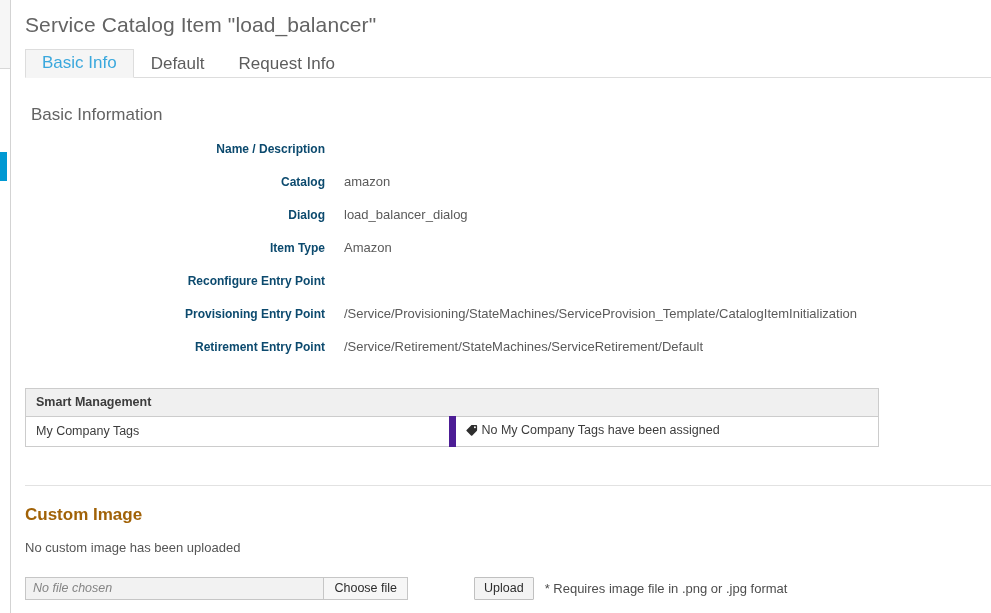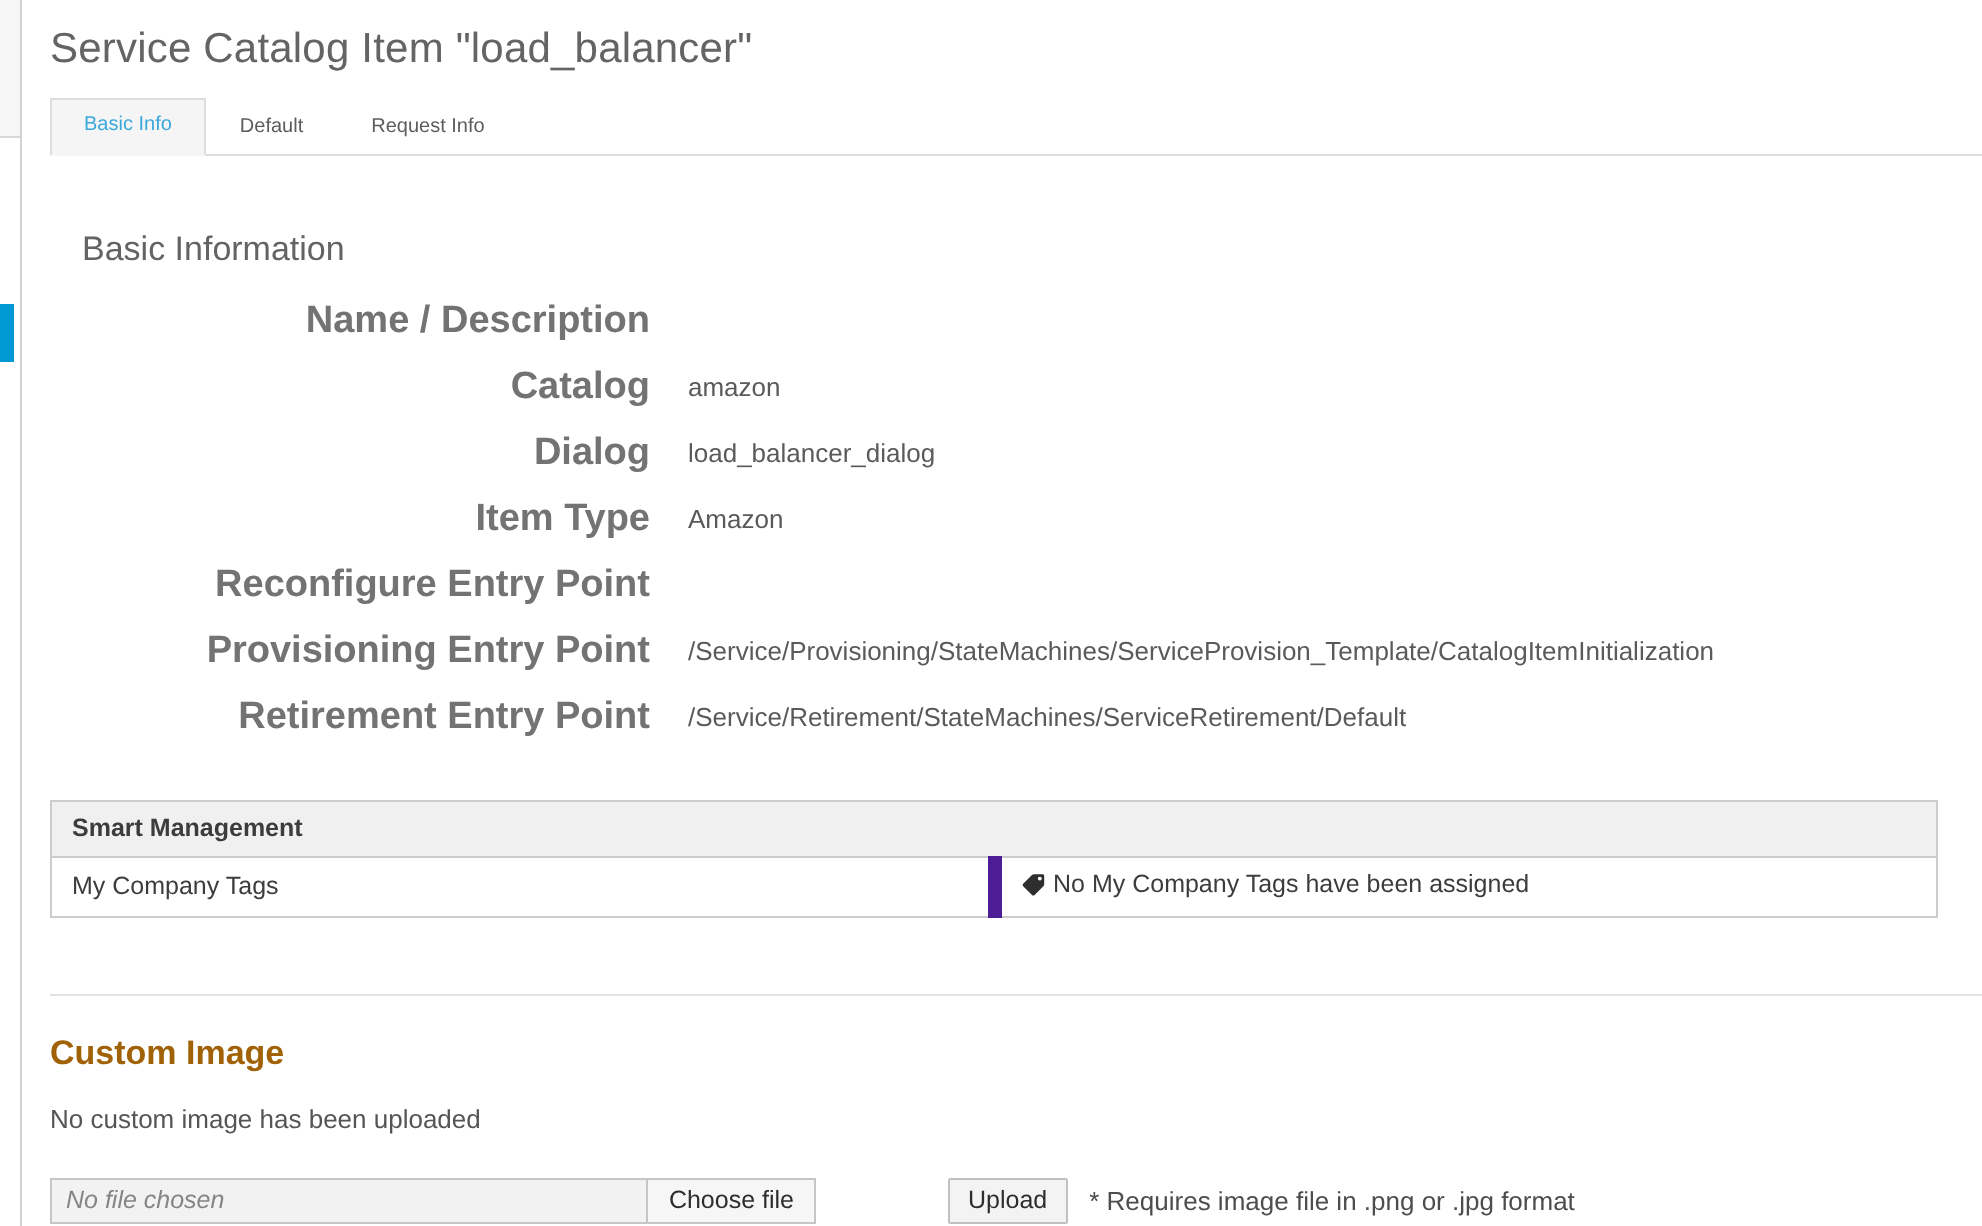--- a/index.html
+++ b/index.html
@@ -77,41 +77,41 @@
     box-sizing: border-box;
     height: 28px;
   }
   #tabs li {
     margin: 0;
     padding: 0;
   }
   .tab {
     display: block;
     padding: 5px 16px 6px 16px;
-    font-size: 10px;
+    font-size: 17px;
     line-height: 16px;
     color: #5d5d5d;
     text-decoration: none;
     border: 1px solid transparent;
     border-bottom: none;
     margin-bottom: -1px;
     cursor: pointer;
     background: transparent;
     white-space: nowrap;
   }
   .tab.active {
     color: #3aa8dd;
     background: #f5f5f5;
     border-color: #dddddd;
     border-bottom: 1px solid #f5f5f5;
   }
 
   
   .section-heading {
-    margin: 16px;
+    margin: 6px;
     padding: 20px 0 0 14px;
     font-size: 17px;
     font-weight: 400;
     color: #636363;
     line-height: 22px;
   }
 
   
   #basic-fields {
     margin: 14px 0 0 0;
@@ -121,22 +121,22 @@
   .field-row {
     display: flex;
     align-items: flex-start;
     min-height: 33px;
   }
   .field-label {
     width: 322px;
     min-width: 322px;
     text-align: right;
     font-weight: bold;
-    font-size: 19px;
-    color: #737373;
+    font-size: 12px;
+    color: #0c4a6e;
     padding: 0 8px 0 0;
     box-sizing: border-box;
     line-height: 18px;
   }
   .field-value {
     flex: 1;
     font-size: 13px;
     color: #5a5a5a;
     padding-left: 11px;
     line-height: 18px;
@@ -156,21 +156,21 @@
   }
   .ro-checkbox svg {
     position: absolute;
     top: 1px;
     left: 1px;
   }
 
   
   #smart-management {
     margin: 17px 0 0 14px;
-    width: 944px;
+    width: 854px;
     border-collapse: collapse;
     border: 1px solid #cccccc;
     font-size: 12.5px;
     table-layout: fixed;
   }
   #smart-management th {
     background: #f0f0f0;
     text-align: left;
     font-weight: bold;
     color: #3c3c3c;

